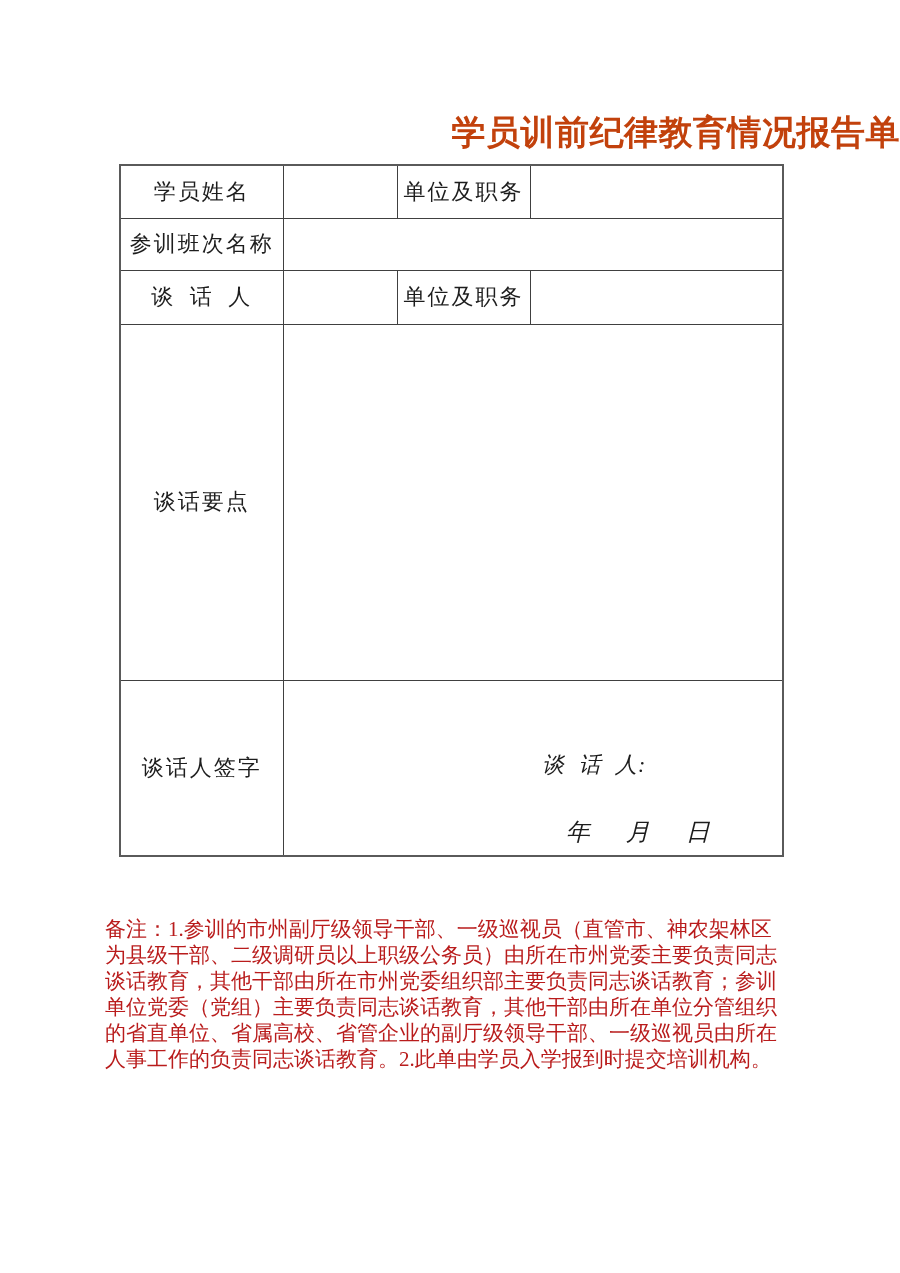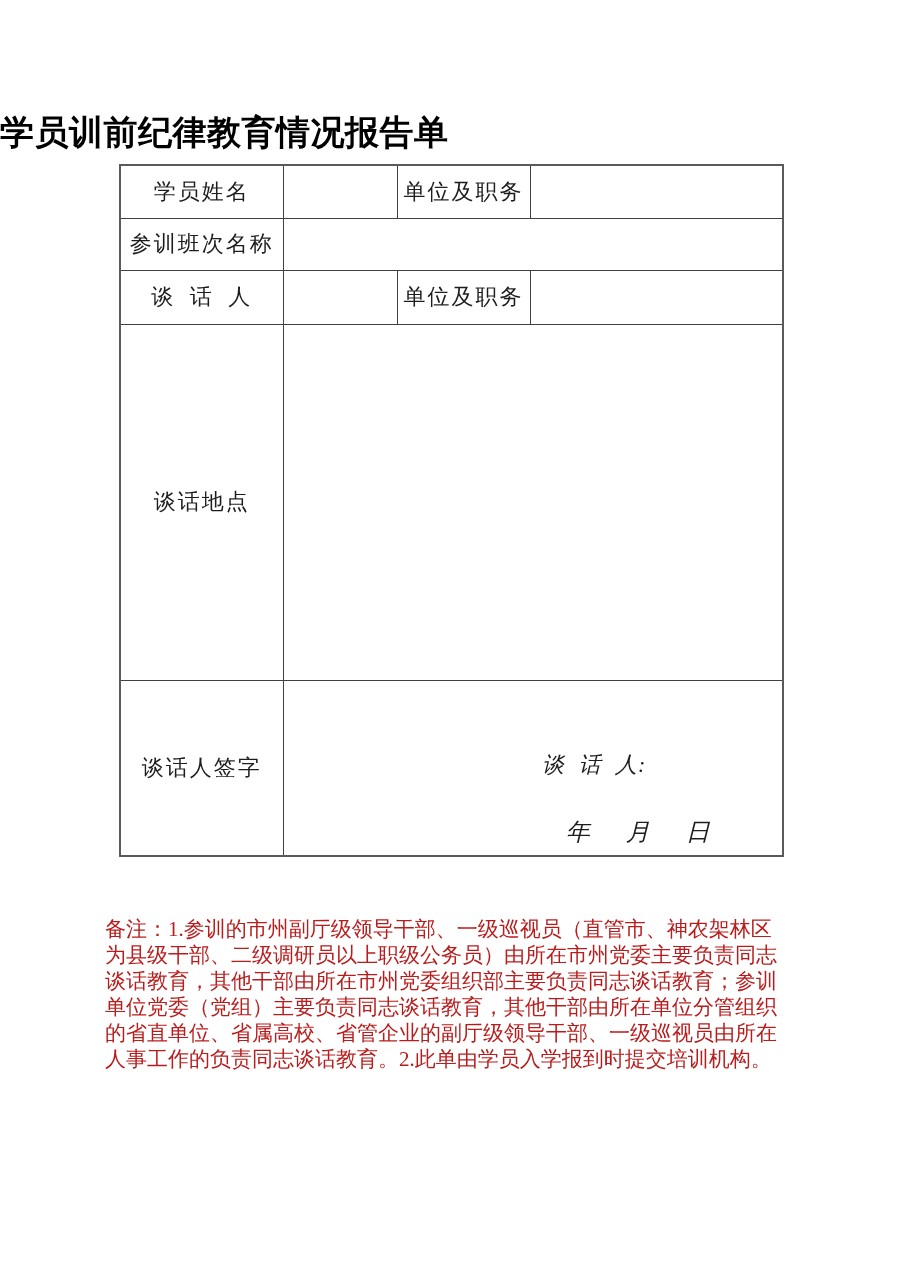--- a/index.html
+++ b/index.html
@@ -14,26 +14,26 @@
     background: #ffffff;
     font-family: "Liberation Serif", serif;
     color: #1a1a1a;
     overflow: hidden;
   }
   .doc-title {
     position: absolute;
     top: 110px;
     left: 0;
     width: 900px;
-    text-align: left;
+    text-align: right;
     font-family: "Liberation Sans", sans-serif;
     font-weight: 700;
     font-size: 34px;
     letter-spacing: 0.5px;
-    color: #000000;
+    color: #c2410c;
   }
   table.form {
     position: absolute;
     left: 119px;
     top: 164px;
     width: 663px;
     border-collapse: collapse;
     table-layout: fixed;
     border: 2px solid #5a5a5a;
   }
@@ -118,21 +118,21 @@
         <td class="label-cell">参训班次名称</td>
         <td colspan="3"></td>
       </tr>
       <tr class="r3">
         <td class="label-cell spread">谈 话 人</td>
         <td></td>
         <td class="label-cell">单位及职务</td>
         <td></td>
       </tr>
       <tr class="r5">
-        <td class="label-cell">谈话地点</td>
+        <td class="label-cell">谈话要点</td>
         <td colspan="3"></td>
       </tr>
       <tr class="r6">
         <td class="label-cell">谈话人签字</td>
         <td colspan="3" class="sig-cell">
           <div class="sig-inner">
             <div class="sig-line1">谈 话 人:</div>
             <div class="sig-line2">年　月　日</div>
           </div>
         </td>

